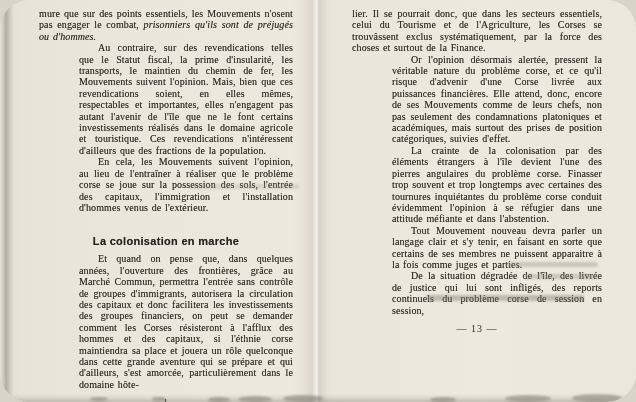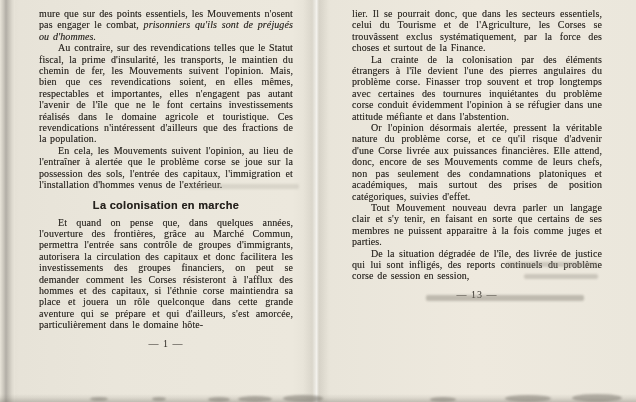--- a/index.html
+++ b/index.html
@@ -1,45 +1,46 @@
 <!DOCTYPE html>
 <html><head>
 <meta charset="utf-8">
 <style>
   html,body { margin:0; padding:0; background:#d8d4c9; }
   #scan {
     position:relative; width:636px; height:402px; overflow:hidden;
     background:linear-gradient(90deg,#ddd9ce 0%,#e7e3d8 3%,#eae6db 18%,#ece8dd 46%,#e3dfd4 49.6%,#e9e5da 52%,#eee9de 75%,#ebe7dc 100%);
     font-family:"Liberation Serif","DejaVu Serif",serif;
     color:#2f2b26;
+    border-radius:29px;
   }
   
   .edge-left {
     position:absolute; left:0; top:0; width:15px; height:100%;
     background:linear-gradient(90deg,#e8e4d9 0%,#cdc9bf 22%,#b2aea6 40%,#c6c2b8 58%,#ddd9ce 80%,#e9e5da 100%);
   }
   
   .gutter {
     position:absolute; left:303px; top:0; width:26px; height:100%;
     background:linear-gradient(90deg,rgba(0,0,0,0) 0%,rgba(90,85,75,0.07) 35%,rgba(255,255,255,0.55) 52%,rgba(90,85,75,0.10) 62%,rgba(0,0,0,0) 100%);
   }
   .page { position:absolute; top:8px; }
   .page-left  { left:39px;  width:254px; }
   .page-right { left:352px; width:250px; }
   .body {
     margin:0; font-size:10px; line-height:11.4px; text-align:justify;
     word-spacing:1.1px; letter-spacing:0.1px;
     text-shadow:0 0 0.5px rgba(47,43,38,0.55);
   }
-  .ind { text-indent:19px; }
+  .ind { text-indent:19px;margin-left:40px; }
   .ital { font-style:italic; }
   .heading {
     font-family:"Liberation Sans","DejaVu Sans",sans-serif;
     font-weight:bold; font-size:11px; letter-spacing:0.3px;
-    text-align:center; margin:8px 0 6px 0; color:#26221d;
+    text-align:center; margin:22px 0 6px 0; color:#26221d;
     text-shadow:0 0 0.5px rgba(38,34,29,0.5);
   }
   .pageno { text-align:center; font-size:10px; margin-top:7px; letter-spacing:1px; }
   
   .ghost {
     position:absolute; background:rgba(150,145,135,0.38);
     filter:blur(1.2px); border-radius:2px; height:5px;
   }
   .g1 { right:4px;  top:254px; width:92px; }
   .g2 { right:4px;  top:266px; width:74px; }
@@ -67,31 +68,31 @@
 <body>
 
 <div id="scan">
 
   <div class="edge-left"></div>
   <div class="gutter"></div>
 
   <section class="page page-left">
     <p class="body"><span>mure que sur des points essentiels, les Mouvements n'osent pas engager le combat, </span><span class="ital">prisonniers qu'ils sont de préjugés ou d'hommes.</span></p>
     <p class="body ind">Au contraire, sur des revendications telles que le Statut fiscal, la prime d'insularité, les transports, le maintien du chemin de fer, les Mouvements suivent l'opinion. Mais, bien que ces revendications soient, en elles mêmes, respectables et importantes, elles n'engagent pas autant l'avenir de l'île que ne le font certains investissements réalisés dans le domaine agricole et touristique. Ces revendications n'intéressent d'ailleurs que des fractions de la population.</p>
-    <p class="body ind">En cela, les Mouvements suivent l'opinion, au lieu de l'entraîner à alertée que le problème corse se joue sur la possession des sols, l'entrée des capitaux, l'immigration et l'installation d'hommes venus de l'extérieur.</p>
+    <p class="body ind">En cela, les Mouvements suivent l'opinion, au lieu de l'entraîner à réaliser que le problème corse se joue sur la possession des sols, l'entrée des capitaux, l'immigration et l'installation d'hommes venus de l'extérieur.</p>
     <h2 class="heading">La colonisation en marche</h2>
     <p class="body ind">Et quand on pense que, dans quelques années, l'ouverture des frontières, grâce au Marché Commun, permettra l'entrée sans contrôle de groupes d'immigrants, autorisera la circulation des capitaux et donc facilitera les investissements des groupes financiers, on peut se demander comment les Corses résisteront à l'afflux des hommes et des capitaux, si l'éthnie corse maintiendra sa place et jouera un rôle quelconque dans cette grande aventure qui se prépare et qui d'ailleurs, s'est amorcée, particulièrement dans le domaine hôte-</p>
     <div class="pageno">— 1 —</div>
     <div class="ghost g4"></div>
   </section>
 
   <section class="page page-right">
     <p class="body">lier. Il se pourrait donc, que dans les secteurs essentiels, celui du Tourisme et de l'Agriculture, les Corses se trouvâssent exclus systématiquement, par la force des choses et surtout de la Finance.</p>
+    <p class="body ind">Or l'opinion désormais alertée, pressent la véritable nature du problème corse, et ce qu'il risque d'advenir d'une Corse livrée aux puissances financières. Elle attend, donc, encore de ses Mouvements comme de leurs chefs, non pas seulement des condamnations platoniques et académiques, mais surtout des prises de position catégoriques, suivies d'effet.</p>
     <p class="body ind">La crainte de la colonisation par des éléments étrangers à l'île devient l'une des pierres angulaires du problème corse. Finasser trop souvent et trop longtemps avec certaines des tournures inquiétantes du problème corse conduit évidemment l'opinion à se réfugier dans une attitude méfiante et dans l'abstention.</p>
-    <p class="body ind">Or l'opinion désormais alertée, pressent la véritable nature du problème corse, et ce qu'il risque d'advenir d'une Corse livrée aux puissances financières. Elle attend, donc, encore de ses Mouvements comme de leurs chefs, non pas seulement des condamnations platoniques et académiques, mais surtout des prises de position catégoriques, suivies d'effet.</p>
     <p class="body ind">Tout Mouvement nouveau devra parler un langage clair et s'y tenir, en faisant en sorte que certains de ses membres ne puissent apparaitre à la fois comme juges et parties.</p>
     <p class="body ind">De la situation dégradée de l'île, des livrée de justice qui lui sont infligés, des reports continuels du problème corse de session en session,</p>
     <div class="pageno">— 13 —</div>
     <div class="ghost g1"></div>
     <div class="ghost g2"></div>
     <div class="ghost g3"></div>
   </section>
 
   <div class="bottom-edge"></div>
   <div class="smudge s1"></div>

